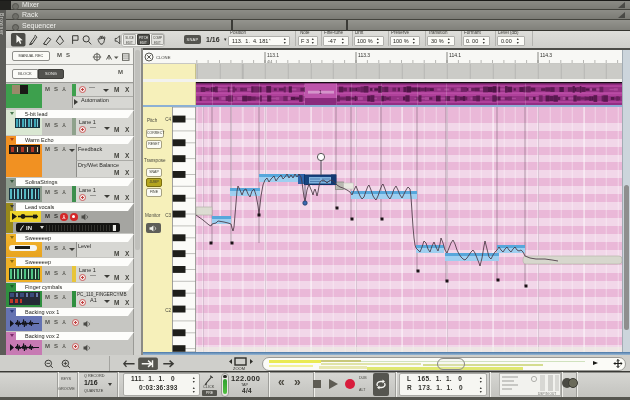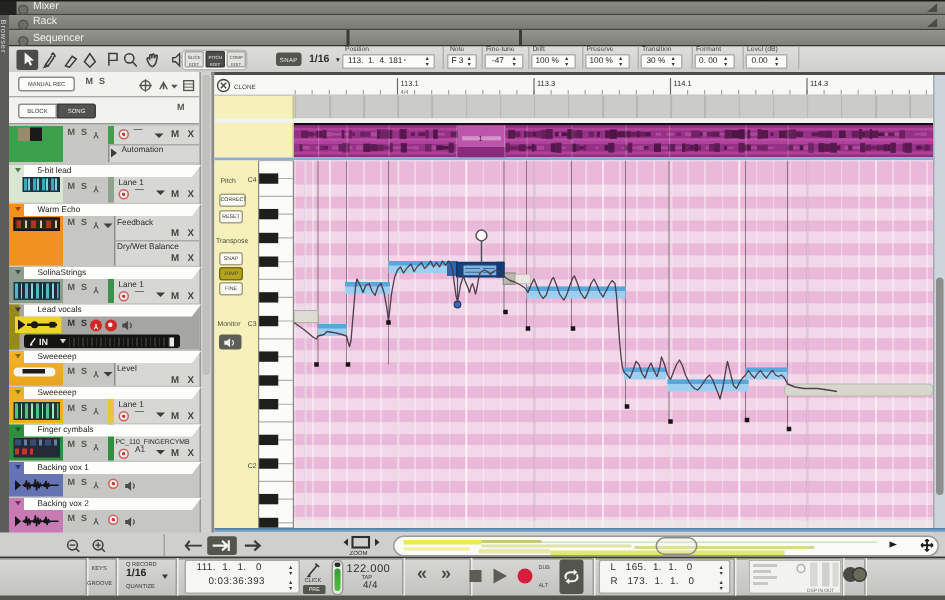--- a/index.html
+++ b/index.html
@@ -715,21 +715,21 @@
     <div class="abs" style="left:160px;top:6.5px;width:120px;height:2px;background:#d4dc90;"></div>
   </div>
 <div class="abs" style="left:437px;top:357.5px;width:28px;height:12px;border:1.5px solid #8a8a86;border-radius:6px;box-sizing:border-box;background:rgba(230,230,226,0.25);"></div>
 <div class="abs" style="left:593px;top:360.5px;width:0;height:0;border-top:2.8px solid transparent;border-bottom:2.8px solid transparent;border-left:5px solid #1a1a16;"></div>
 <svg class="abs" style="left:613px;top:359px;" width="10" height="9" viewBox="0 0 10 9">
     <path d="M5 0.5 V8.5 M1 4.5 H9" stroke="#1a1a16" stroke-width="1.2"></path>
     <path d="M5 0.5 L3.6 1.9 M5 0.5 L6.4 1.9 M5 8.5 L3.6 7.1 M5 8.5 L6.4 7.1 M1 4.5 L2.4 3.1 M1 4.5 L2.4 5.9 M9 4.5 L7.6 3.1 M9 4.5 L7.6 5.9" stroke="#1a1a16" stroke-width="0.9"></path>
   </svg>
 <div class="abs" style="left:0;top:372px;width:630px;height:26px;background:linear-gradient(#d6d6d2,#c2c2be);border-top:1px solid #8e8e8a;box-sizing:border-box;"></div>
 <div class="abs" style="left:0;top:397px;width:630px;height:3px;background:#55554f;"></div>
-<style>.tdiv{position:absolute;top:372px;width:1px;height:25px;background:#9e9e9a;box-shadow:1px 0 0 #efefeb;}.dig{position:absolute;font-size:6.5px;font-weight:normal;color:#2e2e2a;letter-spacing:0.3px;white-space:nowrap;}</style>
+<style>.tdiv{position:absolute;top:372px;width:1px;height:25px;background:#9e9e9a;box-shadow:1px 0 0 #efefeb;}.dig{position:absolute;font-size:6.5px;font-weight:bold;color:#2e2e2a;letter-spacing:0.3px;white-space:nowrap;}</style>
 <div class="tdiv" style="left:57px;"></div>
 <div class="tdiv" style="left:77px;"></div>
 <div class="tdiv" style="left:117px;"></div>
 <div class="tdiv" style="left:268px;"></div>
 <div class="tdiv" style="left:313px;"></div>
 <div class="tdiv" style="left:395px;"></div>
 <div class="tdiv" style="left:489px;"></div>
 <div class="tdiv" style="left:561px;"></div>
 <div class="tdiv" style="left:576px;"></div>
 <div class="tx" style="left:61px;top:377px;font-size:3.8px;color:#3e3e3a;">KEYS</div>

